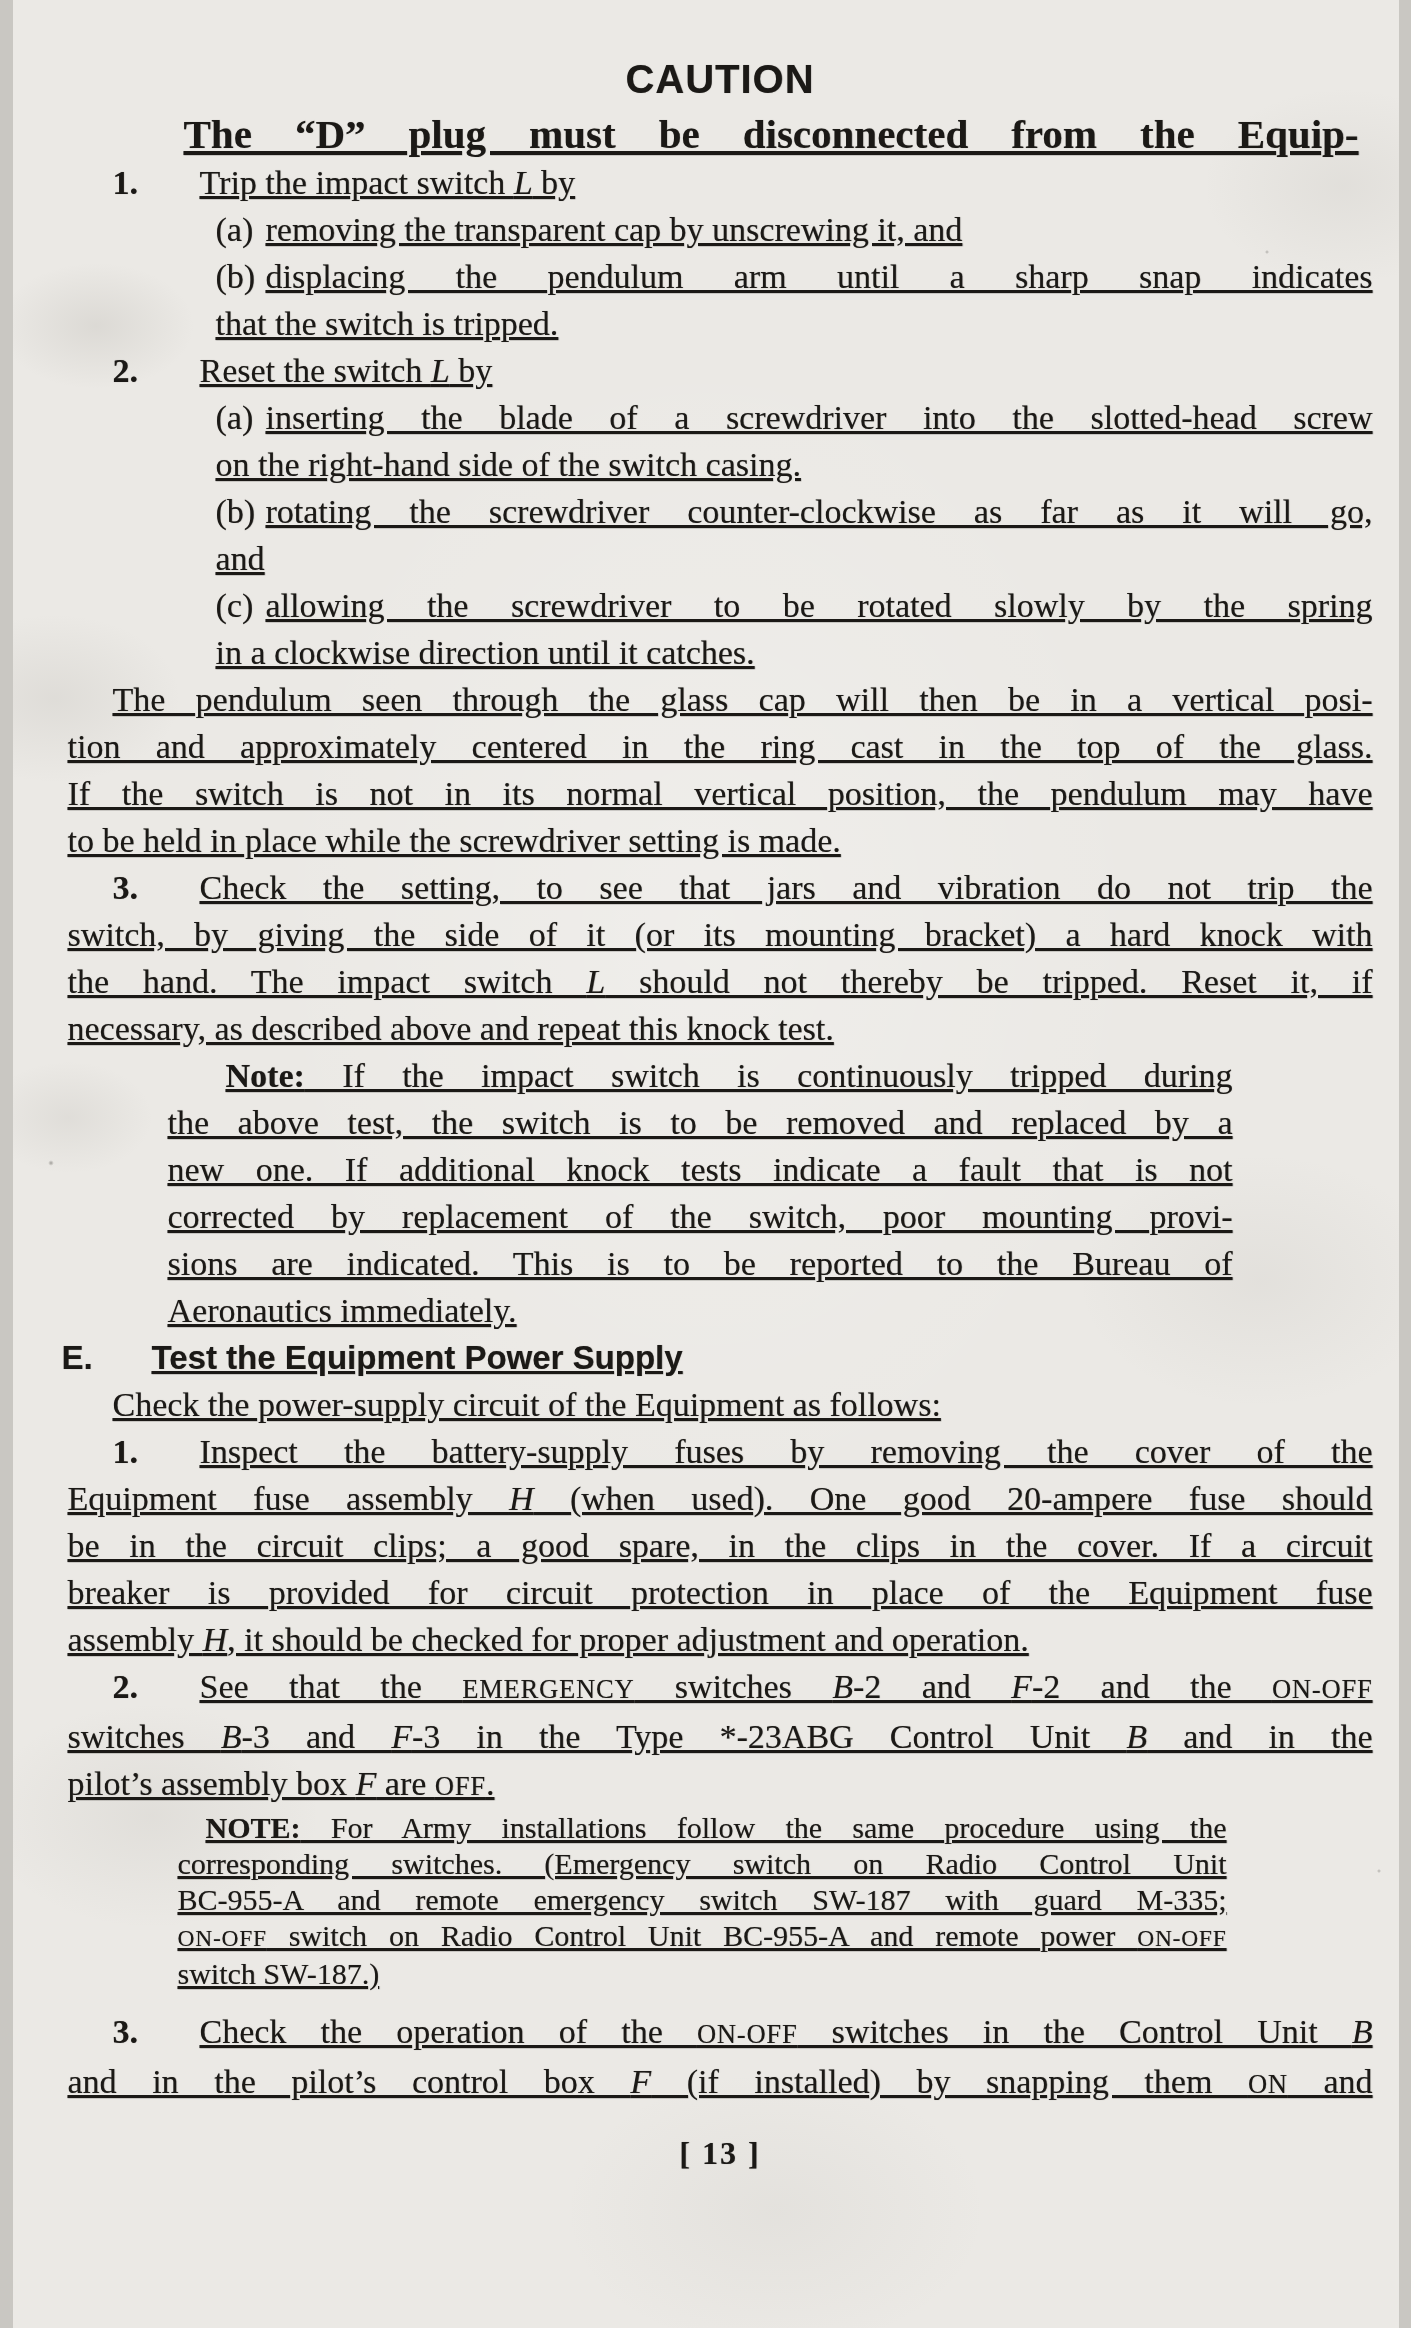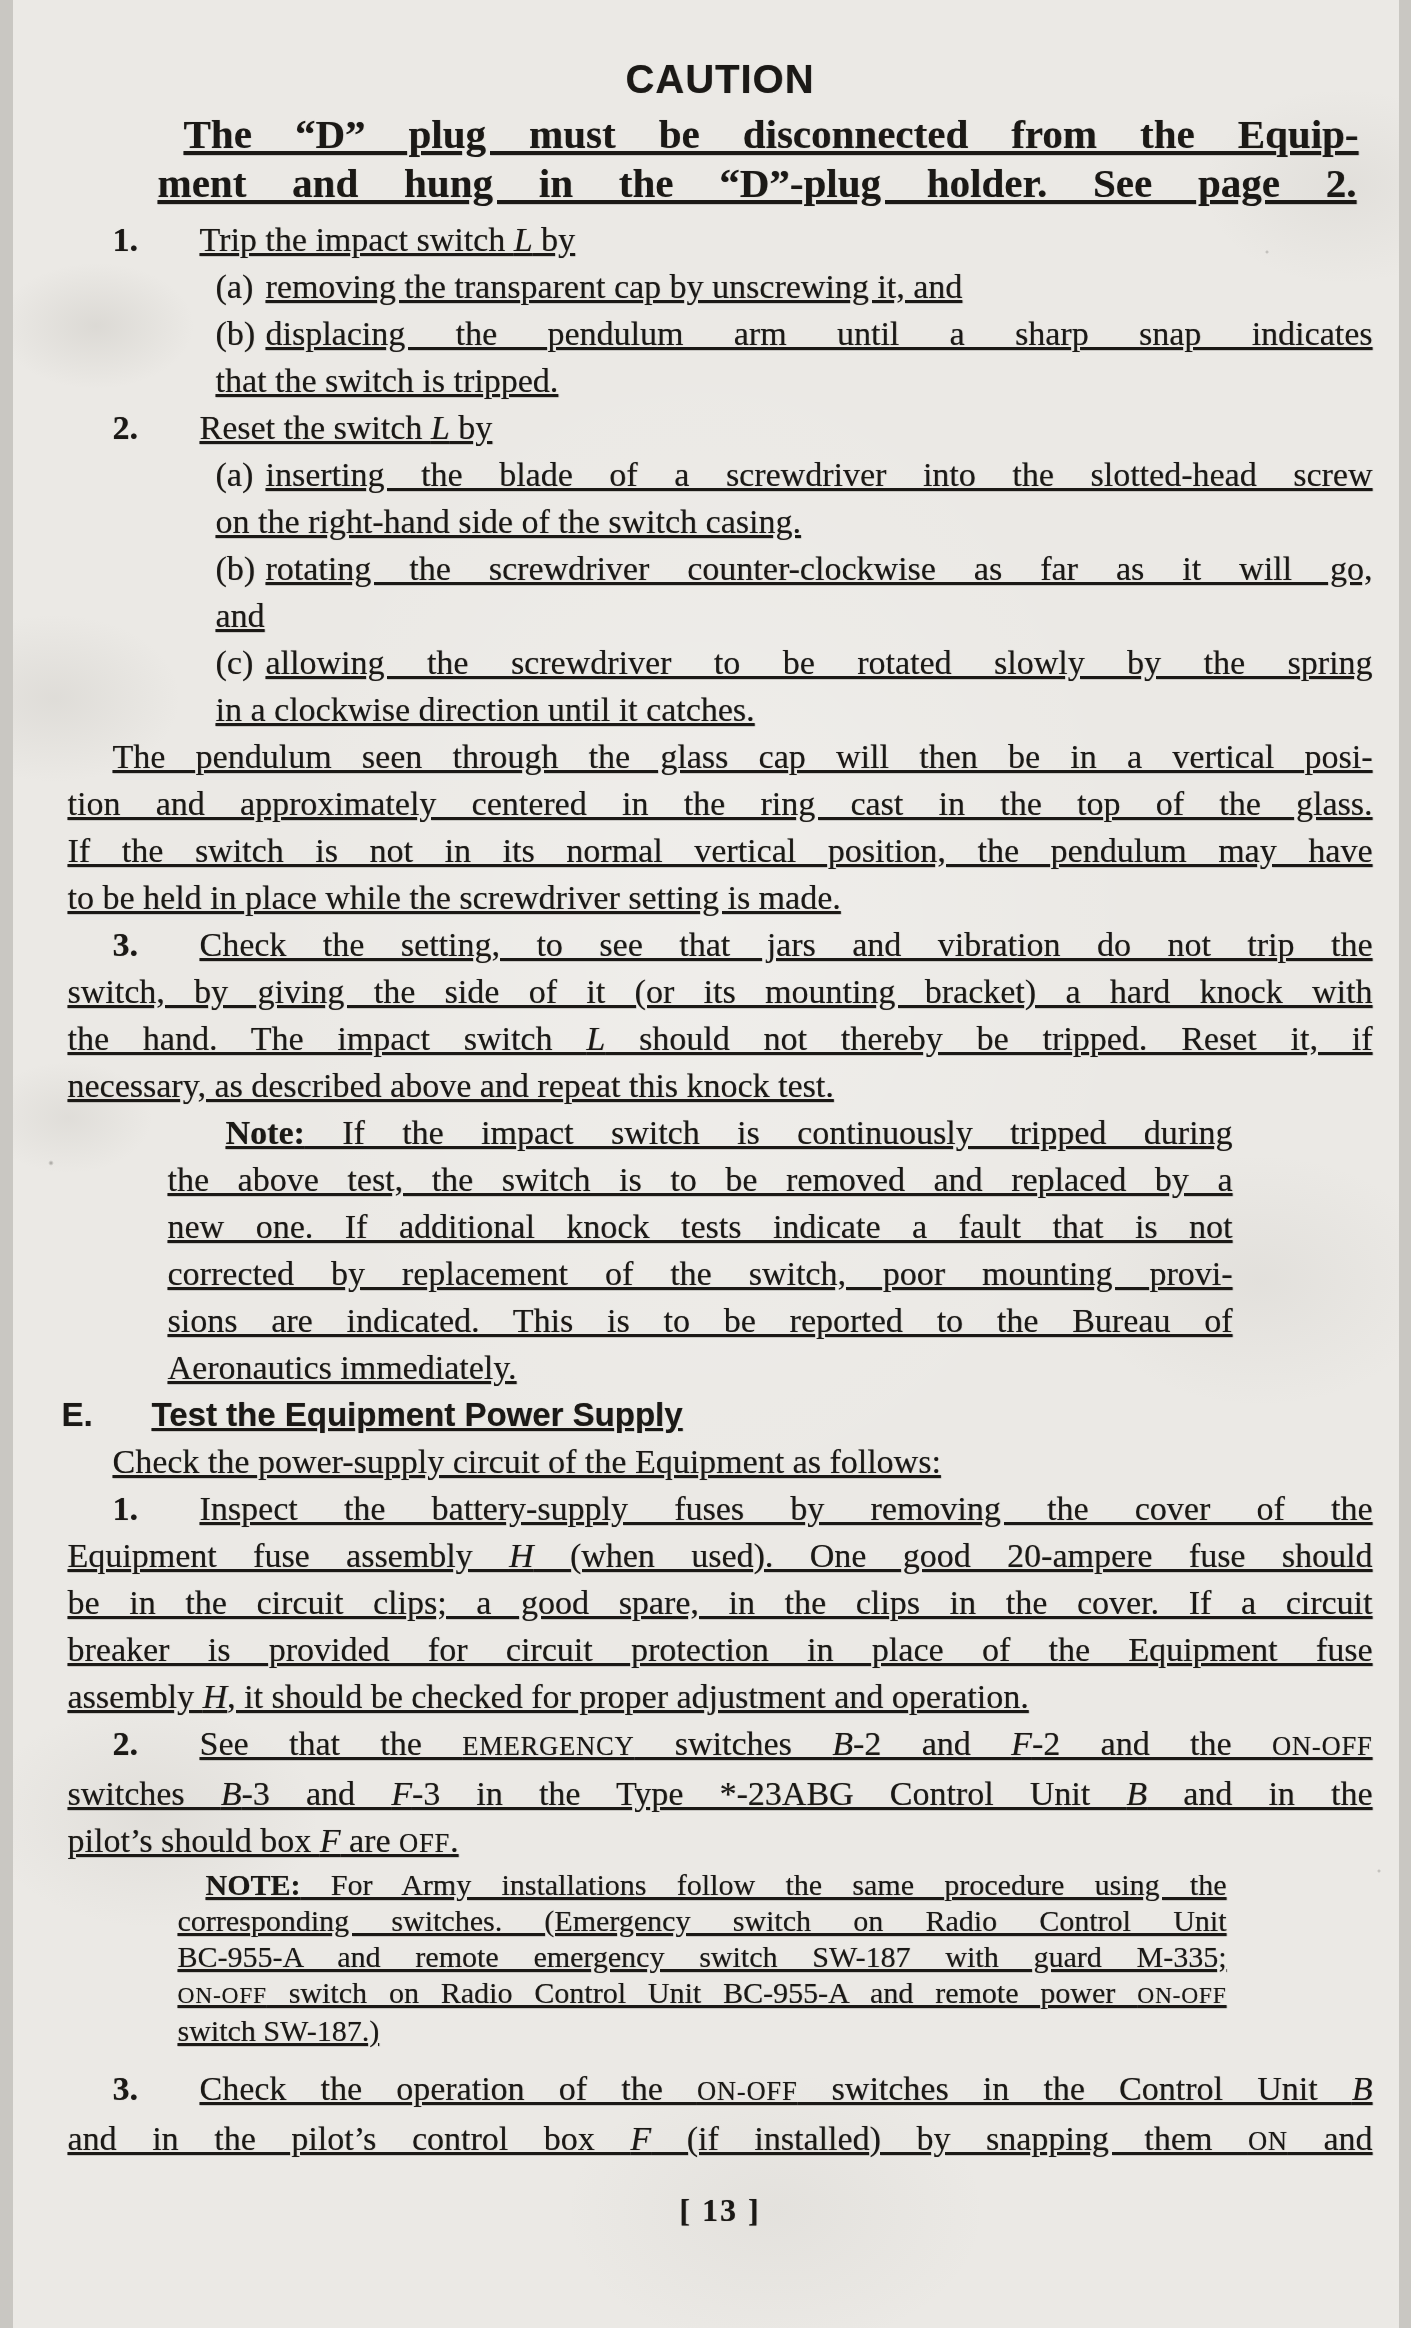--- a/index.html
+++ b/index.html
@@ -67,21 +67,20 @@
   }
 </style>
 </head>
 <body>
 
 <div class="page">
   <div class="caution-head">CAUTION</div>
 
   <div class="text-block">
       <div class="ln cb c1 j"><span>The “D” plug must be disconnected from the Equip-</span></div>
-      <div class="ln cb c2 j"><span>ment and hung in the “D”-plug holder. See page 2.</span></div>
       <div class="ln ind-num"><span class="num">1.</span><span>Trip the impact switch </span><span class="i">L</span><span> by</span></div>
       <div class="ln ind-sub"><span class="lbl">(a)</span><span>removing the transparent cap by unscrewing it, and</span></div>
       <div class="ln ind-sub j"><span class="lbl">(b)</span><span>displacing the pendulum arm until a sharp snap indicates</span></div>
       <div class="ln ind-sub"><span>that the switch is tripped.</span></div>
       <div class="ln ind-num"><span class="num">2.</span><span>Reset the switch </span><span class="i">L</span><span> by</span></div>
       <div class="ln ind-sub j"><span class="lbl">(a)</span><span>inserting the blade of a screwdriver into the slotted-head screw</span></div>
       <div class="ln ind-sub"><span>on the right-hand side of the switch casing.</span></div>
       <div class="ln ind-sub j"><span class="lbl">(b)</span><span>rotating the screwdriver counter-clockwise as far as it will go,</span></div>
       <div class="ln ind-sub"><span>and</span></div>
       <div class="ln ind-sub j"><span class="lbl">(c)</span><span>allowing the screwdriver to be rotated slowly by the spring</span></div>
@@ -102,21 +101,21 @@
       <div class="ln note"><span>Aeronautics immediately.</span></div>
       <div class="ln hdr"><span class="hlbl">E.</span><span>Test the Equipment Power Supply</span></div>
       <div class="ln ind-para"><span>Check the power-supply circuit of the Equipment as follows:</span></div>
       <div class="ln ind-num j"><span class="num">1.</span><span>Inspect the battery-supply fuses by removing the cover of the</span></div>
       <div class="ln j"><span>Equipment fuse assembly </span><span class="i">H</span><span> (when used). One good 20-ampere fuse should</span></div>
       <div class="ln j"><span>be in the circuit clips; a good spare, in the clips in the cover. If a circuit</span></div>
       <div class="ln j"><span>breaker is provided for circuit protection in place of the Equipment fuse</span></div>
       <div class="ln"><span>assembly </span><span class="i">H</span><span>, it should be checked for proper adjustment and operation.</span></div>
       <div class="ln ind-num j"><span class="num">2.</span><span>See that the </span><span class="sc">EMERGENCY</span><span> switches </span><span class="i">B</span><span>-2 and </span><span class="i">F</span><span>-2 and the </span><span class="sc">ON-OFF</span></div>
       <div class="ln j"><span>switches </span><span class="i">B</span><span>-3 and </span><span class="i">F</span><span>-3 in the Type *-23ABG Control Unit </span><span class="i">B</span><span> and in the</span></div>
-      <div class="ln"><span>pilot’s should box </span><span class="i">F</span><span> are </span><span class="sc">OFF</span><span>.</span></div>
+      <div class="ln"><span>pilot’s assembly box </span><span class="i">F</span><span> are </span><span class="sc">OFF</span><span>.</span></div>
       <div class="ln anote anote-first j"><span class="b">NOTE:</span><span> For Army installations follow the same procedure using the</span></div>
       <div class="ln anote j"><span>corresponding switches. (Emergency switch on Radio Control Unit</span></div>
       <div class="ln anote j"><span>BC-955-A and remote emergency switch SW-187 with guard M-335;</span></div>
       <div class="ln anote j"><span class="sc">ON-OFF</span><span> switch on Radio Control Unit BC-955-A and remote power </span><span class="sc">ON-OFF</span></div>
       <div class="ln anote"><span>switch SW-187.)</span></div>
       <div class="ln ind-num j gap-top"><span class="num">3.</span><span>Check the operation of the </span><span class="sc">ON-OFF</span><span> switches in the Control Unit </span><span class="i">B</span></div>
       <div class="ln j"><span>and in the pilot’s control box </span><span class="i">F</span><span> (if installed) by snapping them </span><span class="sc">ON</span><span> and</span></div>
     </div>
 
   <div class="pageno">[ 13 ]</div>

